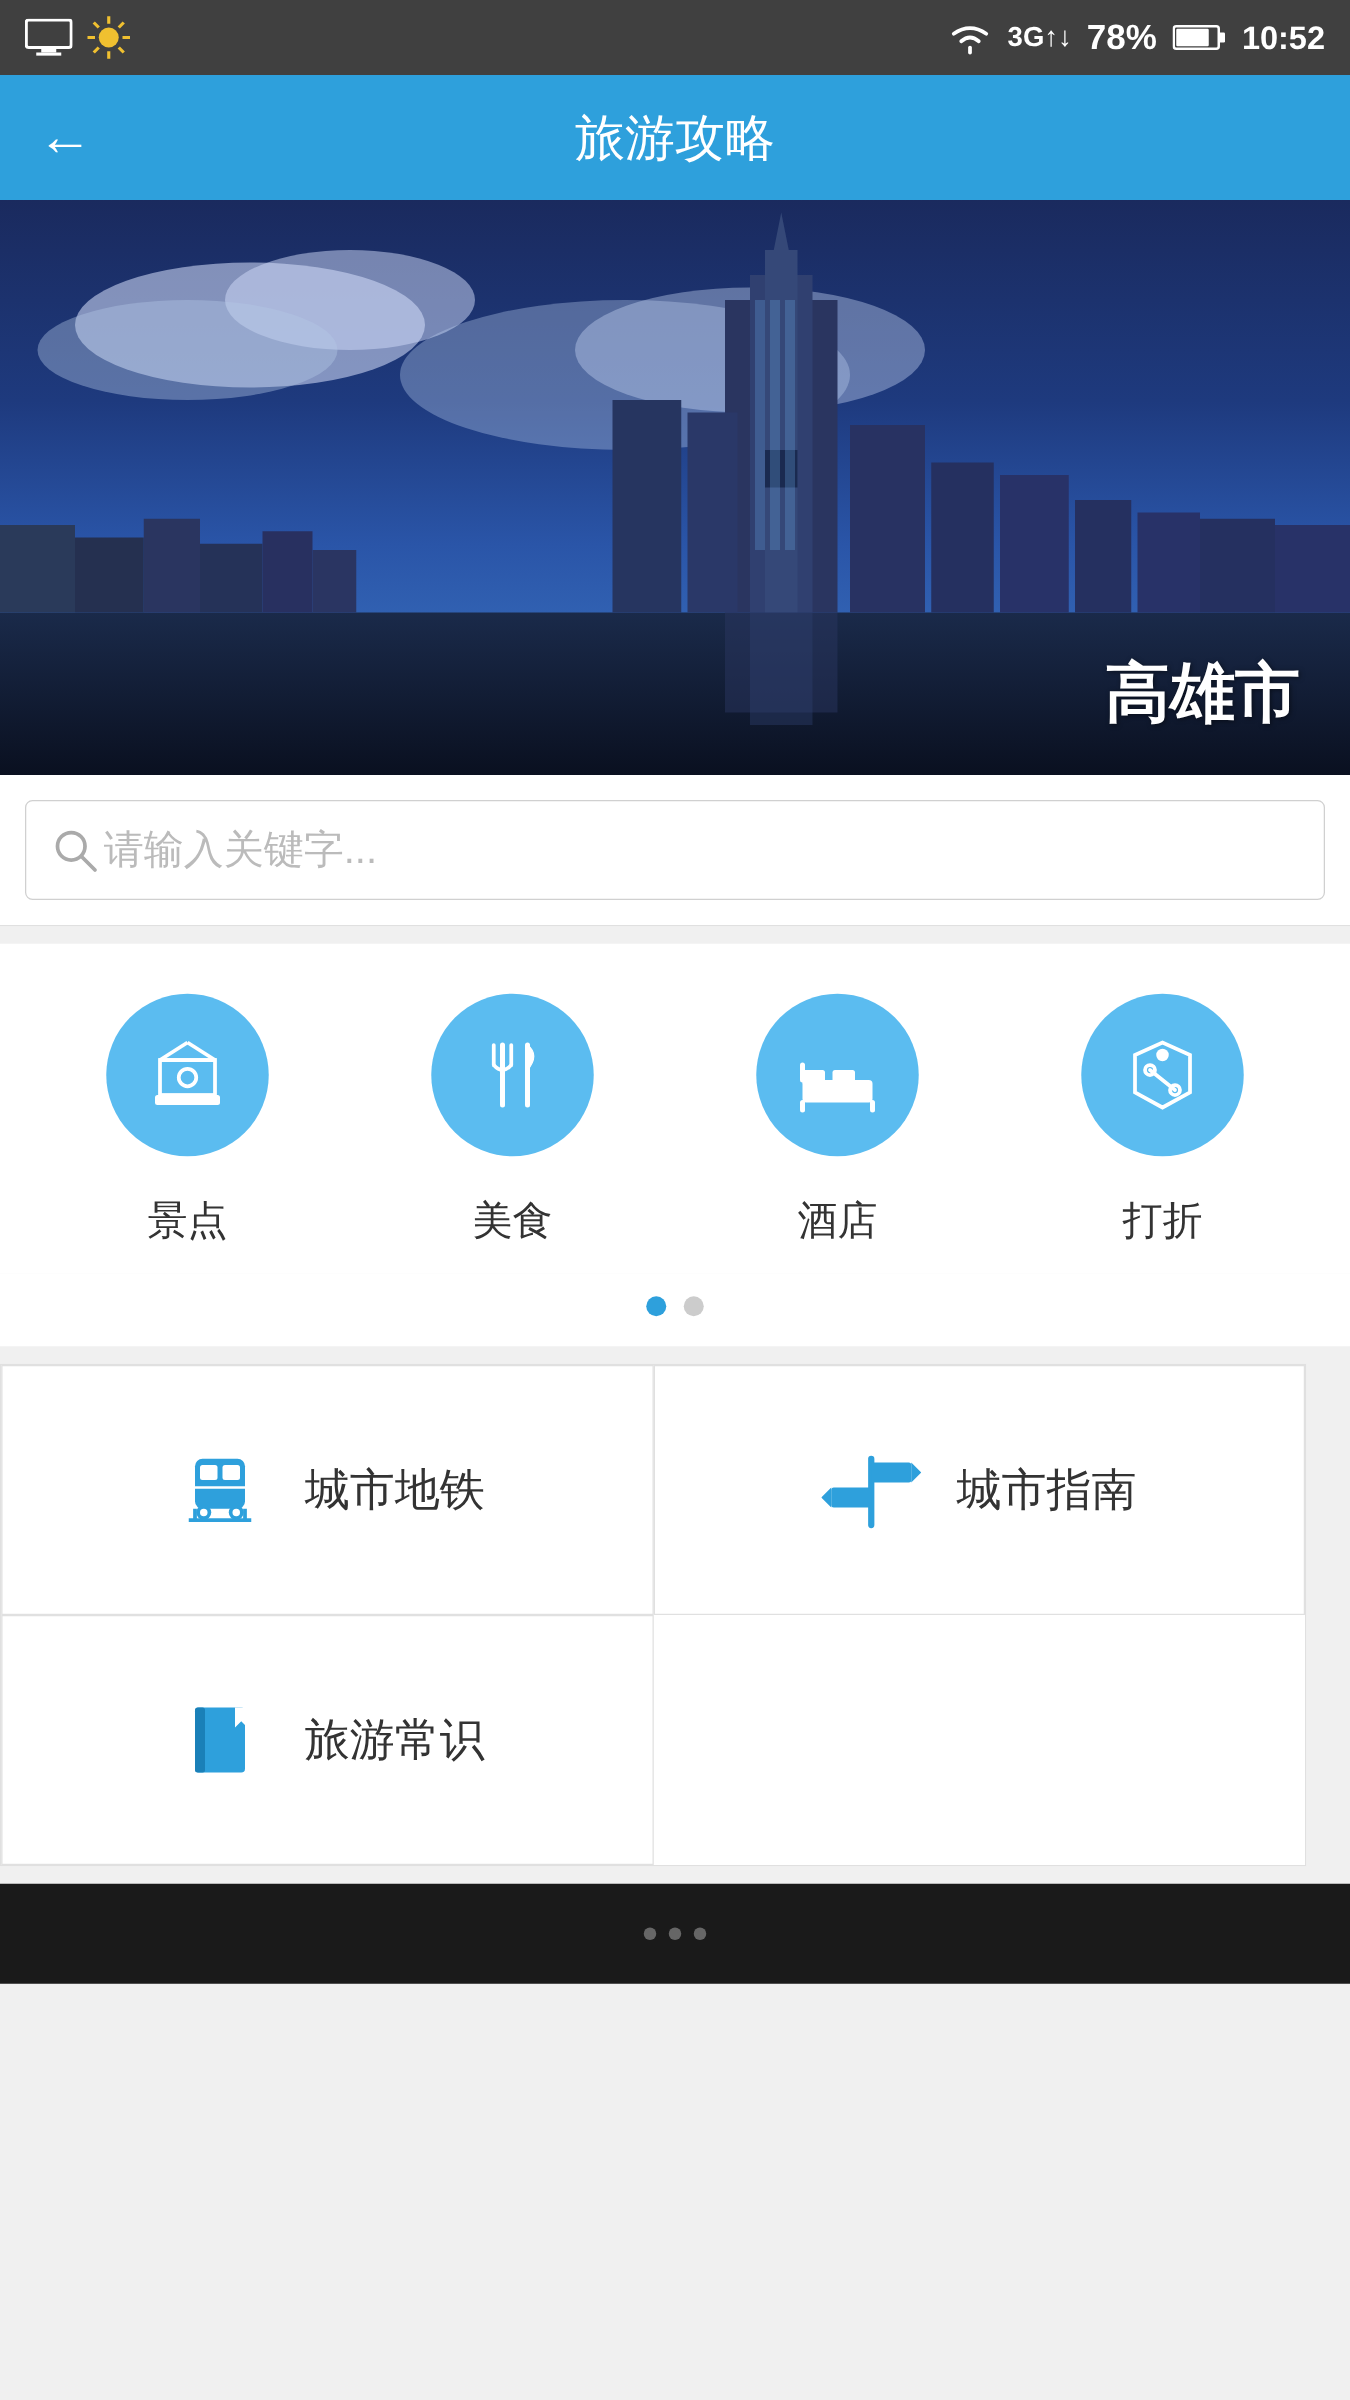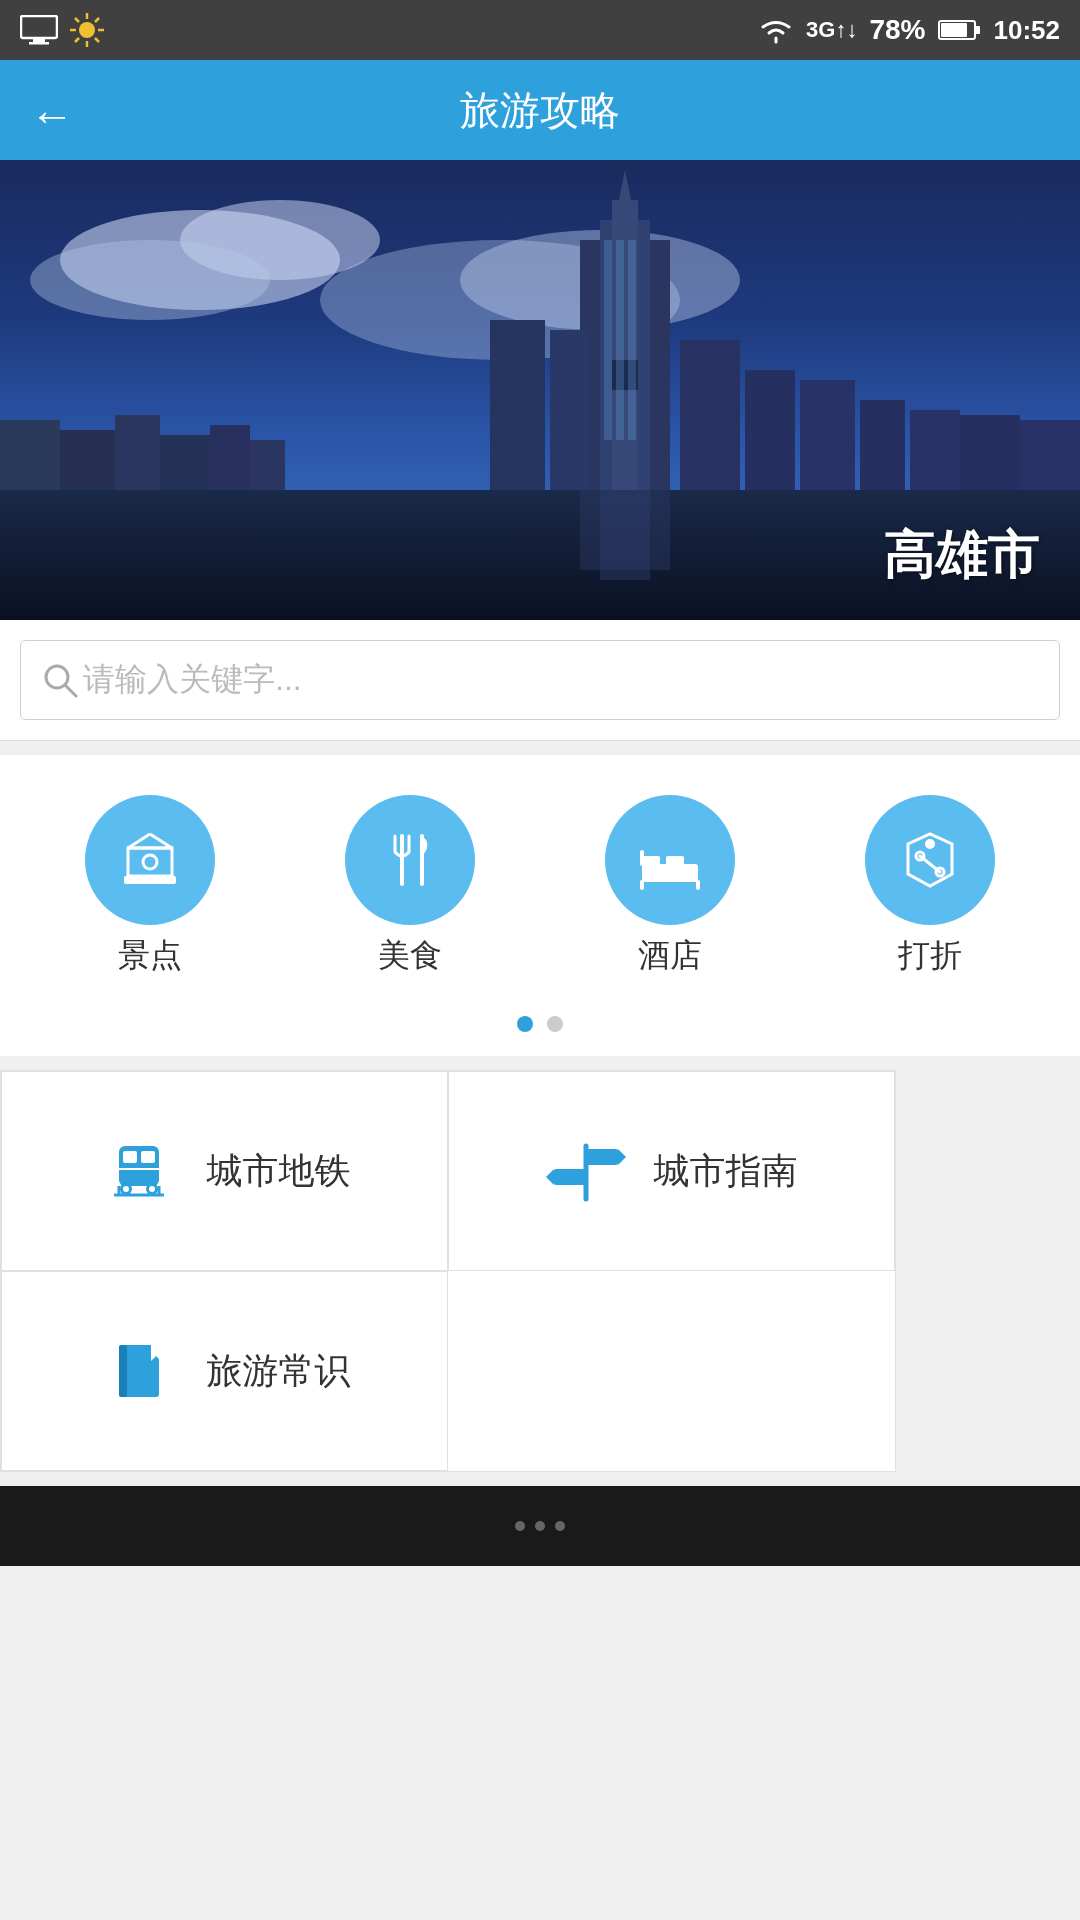--- a/index.html
+++ b/index.html
@@ -123,21 +123,21 @@
     }
     .category-row {
       display: flex;
       justify-content: space-around;
       align-items: center;
     }
     .category-item {
       display: flex;
       flex-direction: column;
       align-items: center;
-      gap: 9px;
+      gap: 30px;
       cursor: pointer;
       width: 220px;
     }
     .category-circle {
       width: 130px;
       height: 130px;
       border-radius: 50%;
       background: #5bbcf0;
       display: flex;
       align-items: center;
@@ -160,21 +160,21 @@
     .dot {
       width: 16px;
       height: 16px;
       border-radius: 50%;
     }
     .dot-active { background: #2ea0dc; }
     .dot-inactive { background: #ccc; }
 
     
     .bottom-grid {
-      width: 896px;
+      width: 1045px;
       background: white;
       margin-top: 14px;
       display: grid;
       grid-template-columns: 1fr 1fr;
       grid-template-rows: 200px 200px;
       border: 1px solid #e0e0e0;
     }
     .grid-cell {
       display: flex;
       align-items: center;

